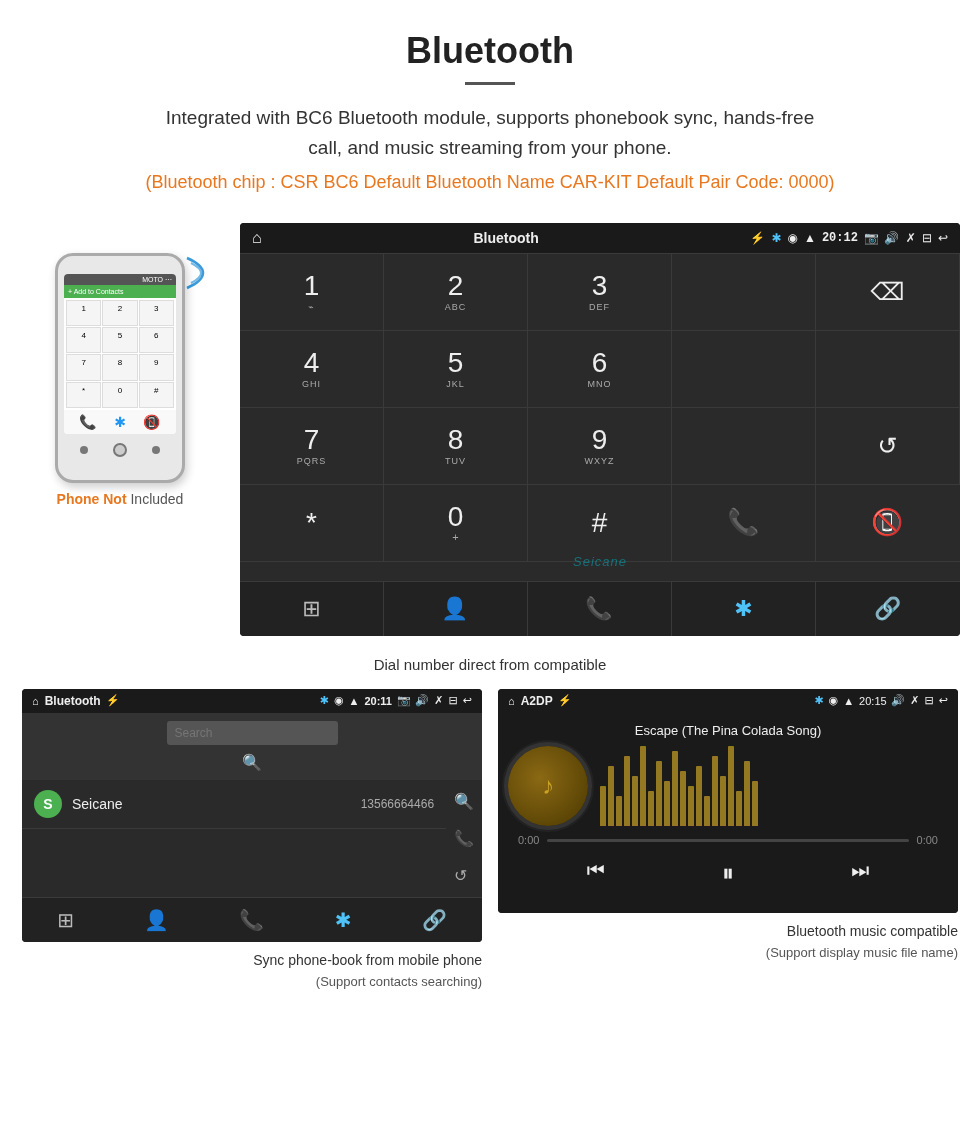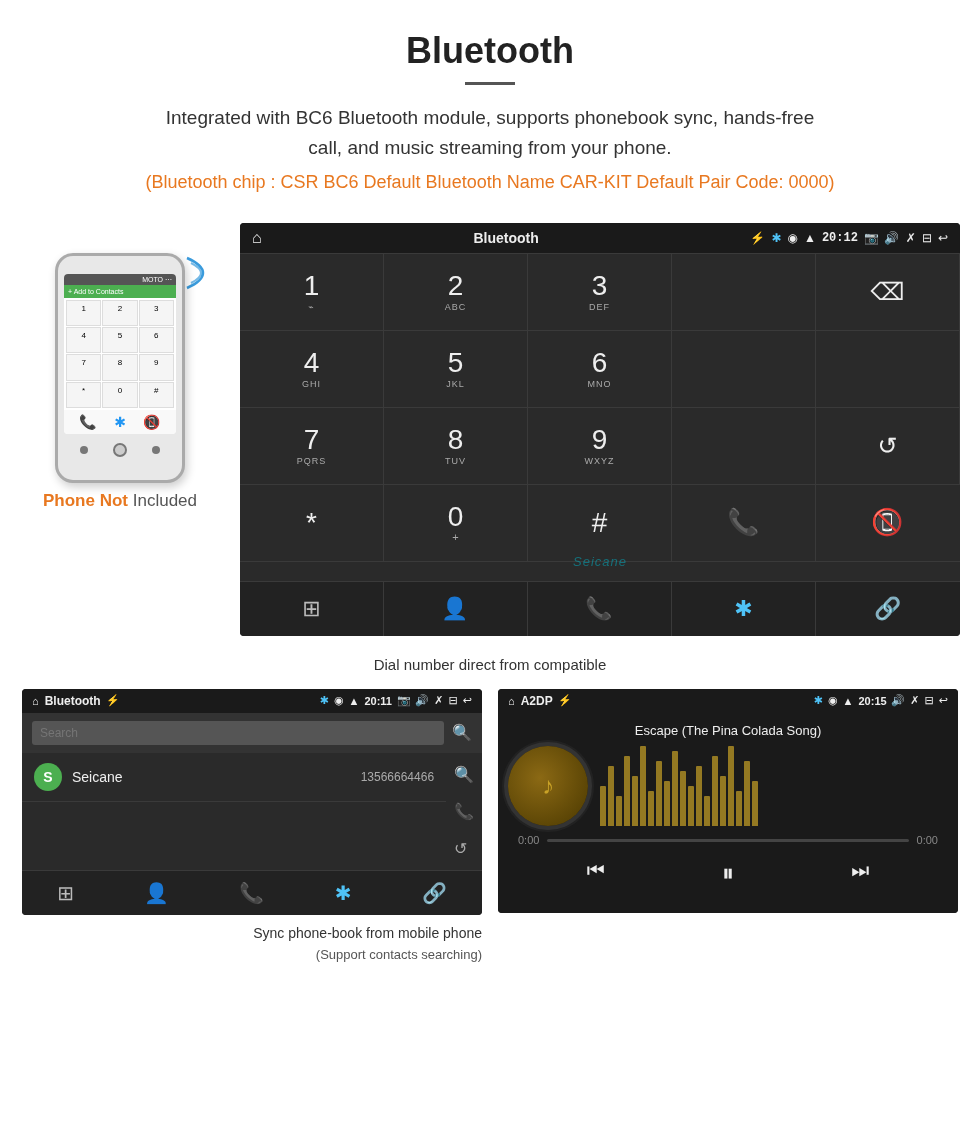--- a/index.html
+++ b/index.html
@@ -120,21 +120,21 @@
       background: #777;
     }
     .phone-home-btn {
       width: 14px;
       height: 14px;
       border-radius: 50%;
       border: 2px solid #777;
       background: #ccc;
     }
     .phone-not-included {
-      font-size: 17px;
+      font-size: 14px;
       margin-top: 8px;
       text-align: center;
     }
     .phone-not {
       color: #e87820;
       font-weight: bold;
     }
     .phone-included {
       color: #555;
     }
@@ -279,20 +279,21 @@
       font-size: 11px;
     }
     .pb-statusbar-left { display: flex; align-items: center; gap: 6px; }
     .pb-statusbar-right { display: flex; align-items: center; gap: 5px; }
     .pb-search-row {
       background: #333;
       padding: 8px 10px;
       display: flex;
       align-items: center;
       gap: 8px;
+      flex-direction: column;
     }
     .pb-search-input {
       flex: 1;
       background: #555;
       border: none;
       border-radius: 3px;
       padding: 5px 8px;
       color: #ccc;
       font-size: 12px;
     }
@@ -666,21 +667,21 @@
       <div class="music-statusbar">
         <div class="music-statusbar-left">
           <span>⌂</span>
           <span style="font-weight:bold;font-size:12px;">A2DP</span>
           <span>⚡</span>
         </div>
         <div class="music-statusbar-right">
           <span style="color:#4fc3f7;">✱</span>
           <span>◉</span>
           <span>▲</span>
-          <span style="font-weight:bold;">20:15</span>
+          <span style="font-weight:normal;">20:15</span>
           <span>🔊</span>
           <span>✗</span>
           <span>⊟</span>
           <span>↩</span>
         </div>
       </div>
 
       <div class="music-main">
         <div class="music-song-title">Escape (The Pina Colada Song)</div>
         <div class="music-content">
@@ -721,15 +722,19 @@
           <span>0:00</span>
         </div>
 
         <div class="music-controls">
           <span class="music-ctrl-btn">⏮</span>
           <span class="music-ctrl-btn" style="font-size:24px;">⏸</span>
           <span class="music-ctrl-btn">⏭</span>
         </div>
       </div>
     </div>
+    <div class="bottom-caption">
+      <span>Bluetooth music compatible</span><br>
+      <span class="bottom-caption-sub">(Support display music file name)</span>
+    </div>
   </div>
 
 </div>
 
 </body></html>

